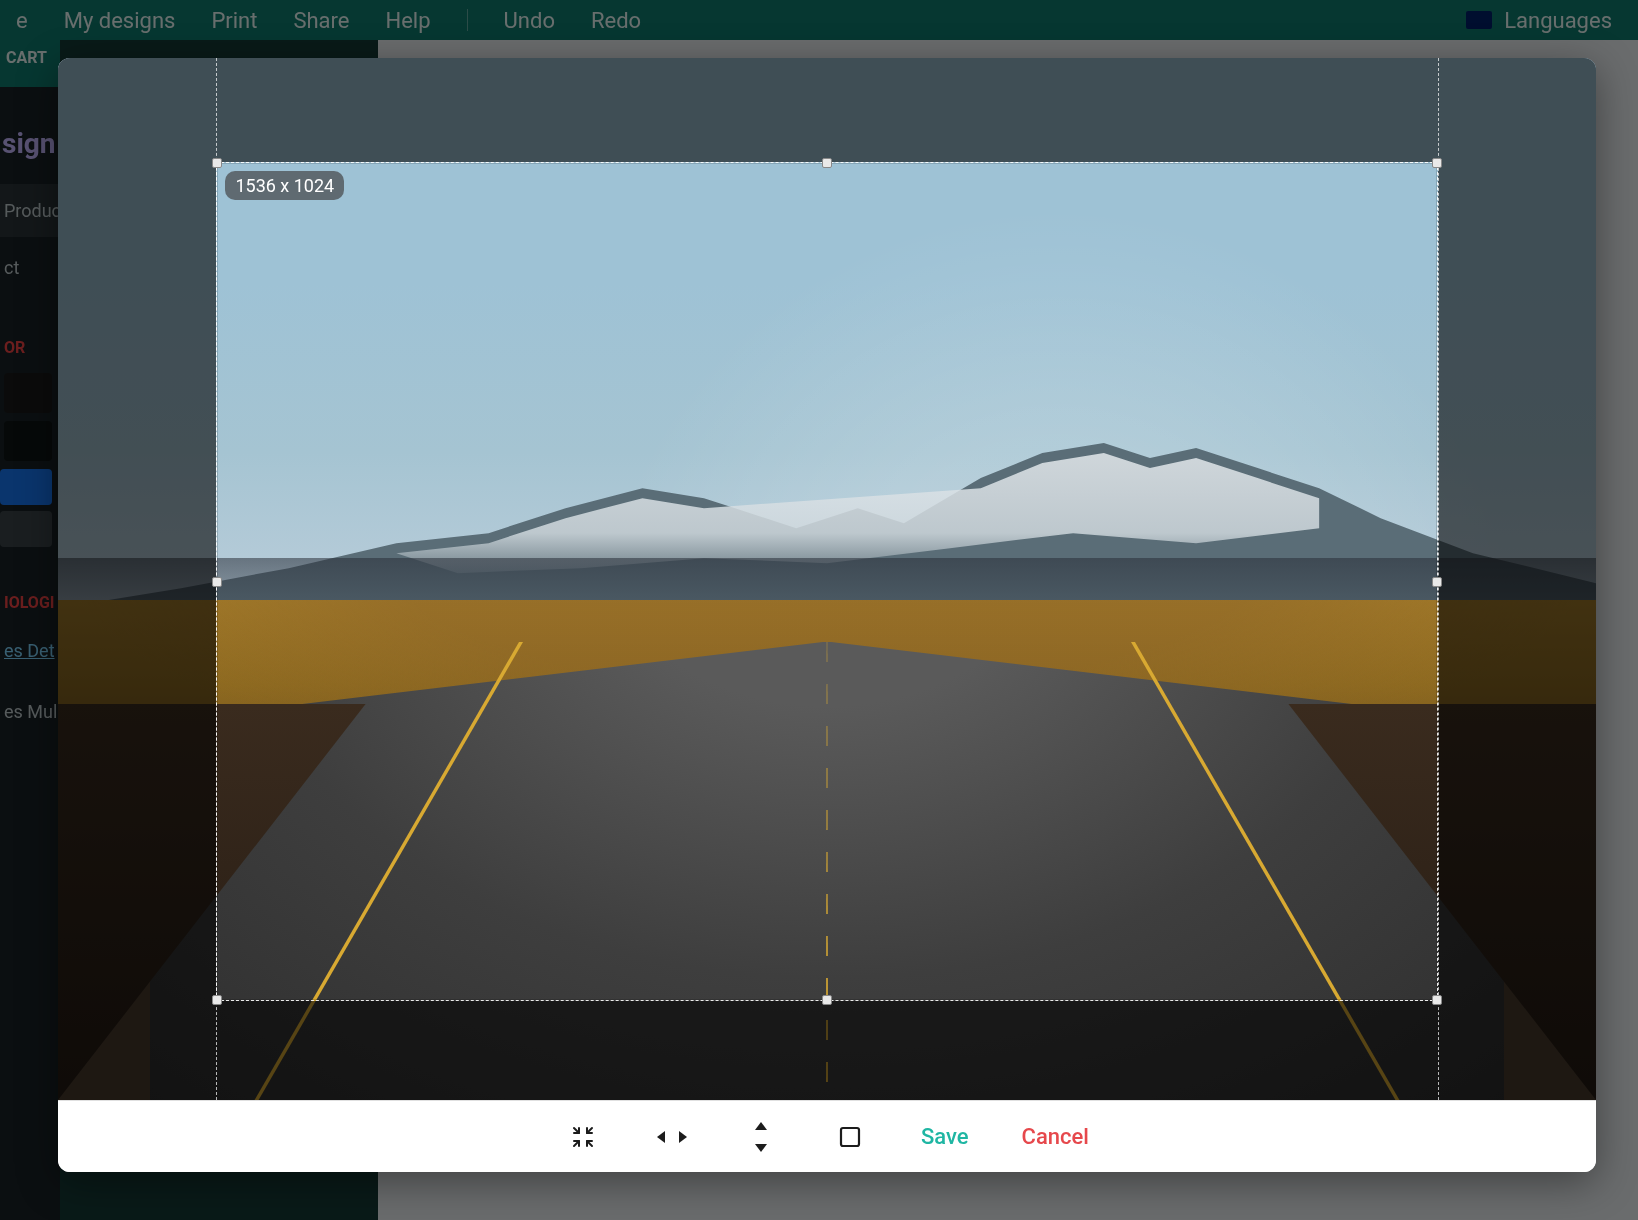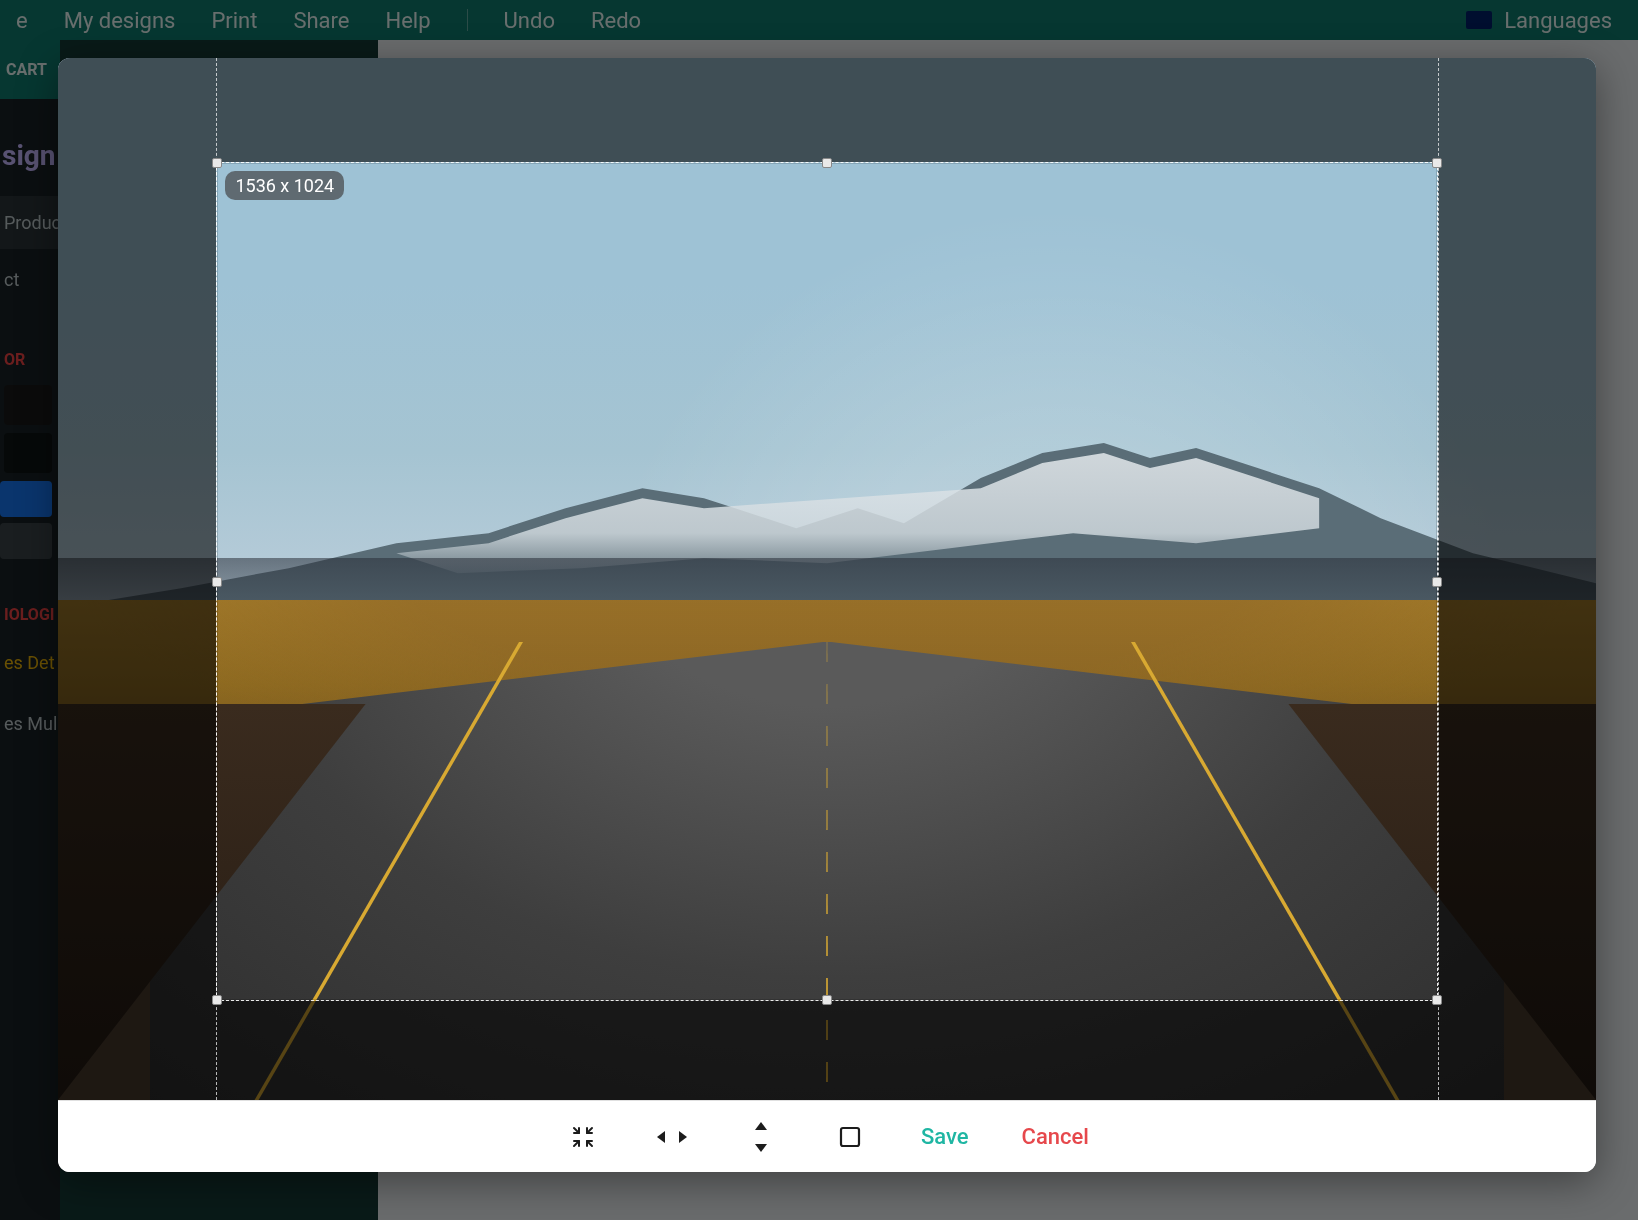--- a/index.html
+++ b/index.html
@@ -55,21 +55,21 @@
       width: 26px;
       height: 18px;
       border-radius: 2px;
       background: linear-gradient(0deg, #012169 0 100%);
       position: relative;
       overflow: hidden;
     }
 
     .sidebar {
       position: absolute;
-      top: 40px;
+      top: 28px;
       left: 0;
       bottom: 0;
       width: 60px;
       background: #1a2327;
       color: #bfc9cc;
       font-size: 18px;
     }
     .sidebar .cart {
       background: #0f7a6d;
       color: #e6f4f2;
@@ -364,21 +364,21 @@
     <div class="cart">CART</div>
     <div class="heading">sign</div>
     <div class="pill">Product</div>
     <div class="item">ct</div>
     <div class="label">OR</div>
     <div class="swatch" style="background:#1a1a1a"></div>
     <div class="swatch" style="background:#0e1415"></div>
     <div class="fb"></div>
     <div class="btn-grey"></div>
     <div class="label">IOLOGI</div>
-    <div class="item" style="color:#eab308;">es   Det</div>
+    <div class="item" style="color:#7dd3fc;text-decoration:underline">es   Det</div>
     <div class="item">es Mul</div>
   </div>
 
   <div class="canvas-bg"></div>
 </div>
 
 <div class="overlay"></div>
 
 <div class="modal">
 

